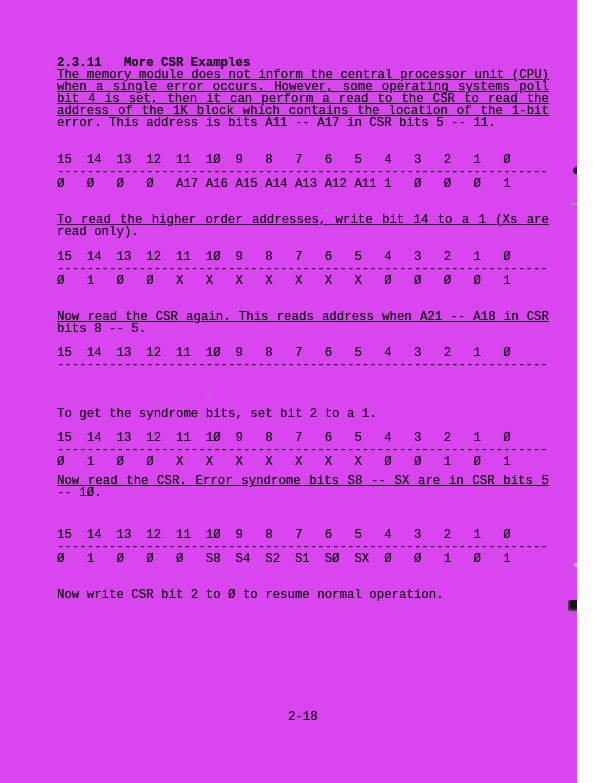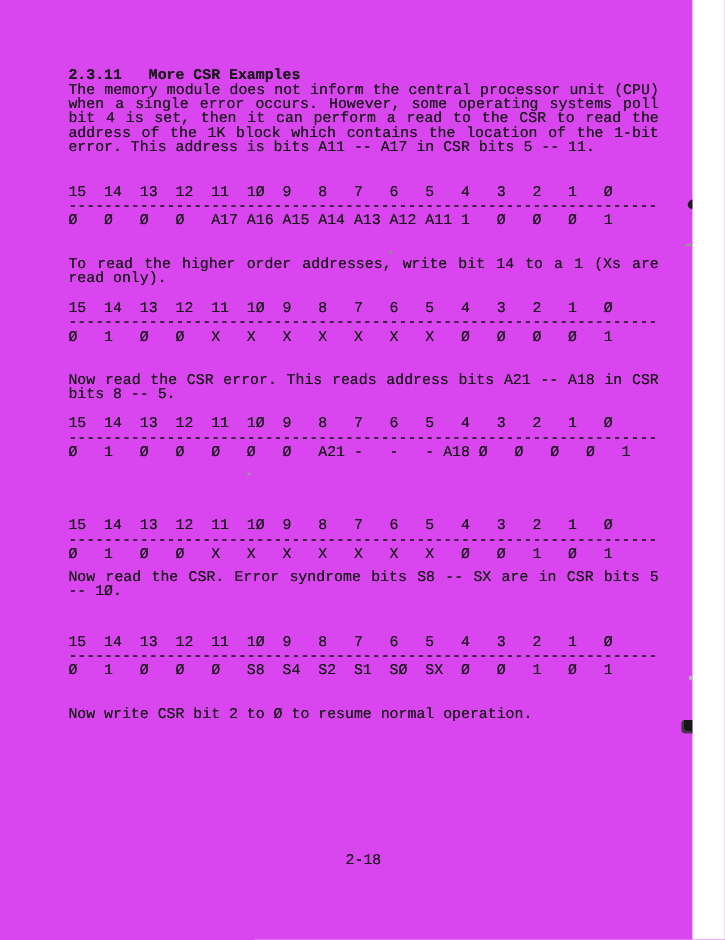--- a/index.html
+++ b/index.html
@@ -23,20 +23,21 @@
     height: 12.1px;
     white-space: pre;
     letter-spacing: 0;
   }
   
   .jl {
     white-space: normal;
     text-align: justify;
     text-align-last: justify;
     width: 492px;
+    text-decoration: underline;
   }
   .bold { font-weight: bold; }
   .footer { position: absolute; left: 288px; top: 711px; }
   .mark { position: absolute; }
   .mark-blob-1 { left: 573px; top: 166px; width: 10px; height: 8px;
     background: #1c1c1c; border-radius: 55% 40% 50% 45%; transform: rotate(-10deg); }
   .mark-dash   { left: 571px; top: 203px; width: 8px; height: 2px;
     background: #9a9a9a; border-radius: 1px; transform: rotate(-5deg); }
   .mark-dot-1  { left: 574px; top: 563px; width: 5px; height: 4px;
     background: #b8b8b8; border-radius: 50%; }
@@ -74,30 +75,32 @@
     <div class="line">read only).</div>
   </div>
 
   <div class="block" style="top:251px">
     <div class="line">15  14  13  12  11  1Ø  9   8   7   6   5   4   3   2   1   Ø</div>
     <div class="line">------------------------------------------------------------------</div>
     <div class="line">Ø   1   Ø   Ø   X   X   X   X   X   X   X   Ø   Ø   Ø   Ø   1</div>
   </div>
 
   <div class="block" style="top:311px">
-    <div class="line jl">Now read the CSR error. This reads address bits A21 -- A18 in CSR</div>
+    <div class="line jl">Now read the CSR again. This reads address when A21 -- A18 in CSR</div>
     <div class="line">bits 8 -- 5.</div>
   </div>
 
   <div class="block" style="top:347px">
     <div class="line">15  14  13  12  11  1Ø  9   8   7   6   5   4   3   2   1   Ø</div>
     <div class="line">------------------------------------------------------------------</div>
-    <div class="line">Ø   1   Ø   Ø   Ø   Ø   Ø   A21 -   -   - A18 Ø   Ø   Ø   Ø   1</div>
   </div>
 
+  <div class="block" style="top:408px">
+    <div class="line">To get the syndrome bits, set bit 2 to a 1.</div>
+  </div>
 
   <div class="block" style="top:432px">
     <div class="line">15  14  13  12  11  1Ø  9   8   7   6   5   4   3   2   1   Ø</div>
     <div class="line">------------------------------------------------------------------</div>
     <div class="line">Ø   1   Ø   Ø   X   X   X   X   X   X   X   Ø   Ø   1   Ø   1</div>
   </div>
 
   <div class="block" style="top:475px">
     <div class="line jl">Now read the CSR. Error syndrome bits S8 -- SX are in CSR bits 5</div>
     <div class="line">-- 1Ø.</div>

